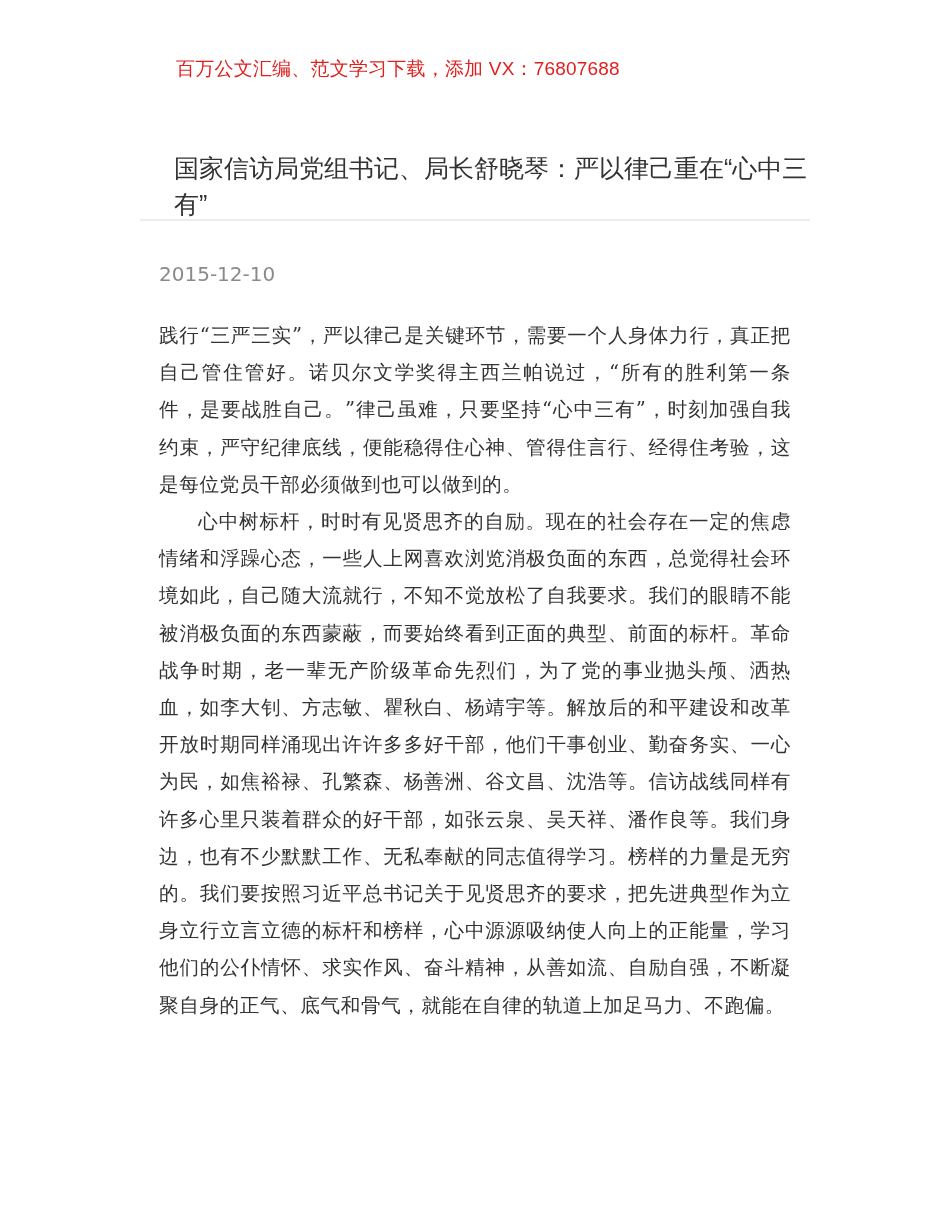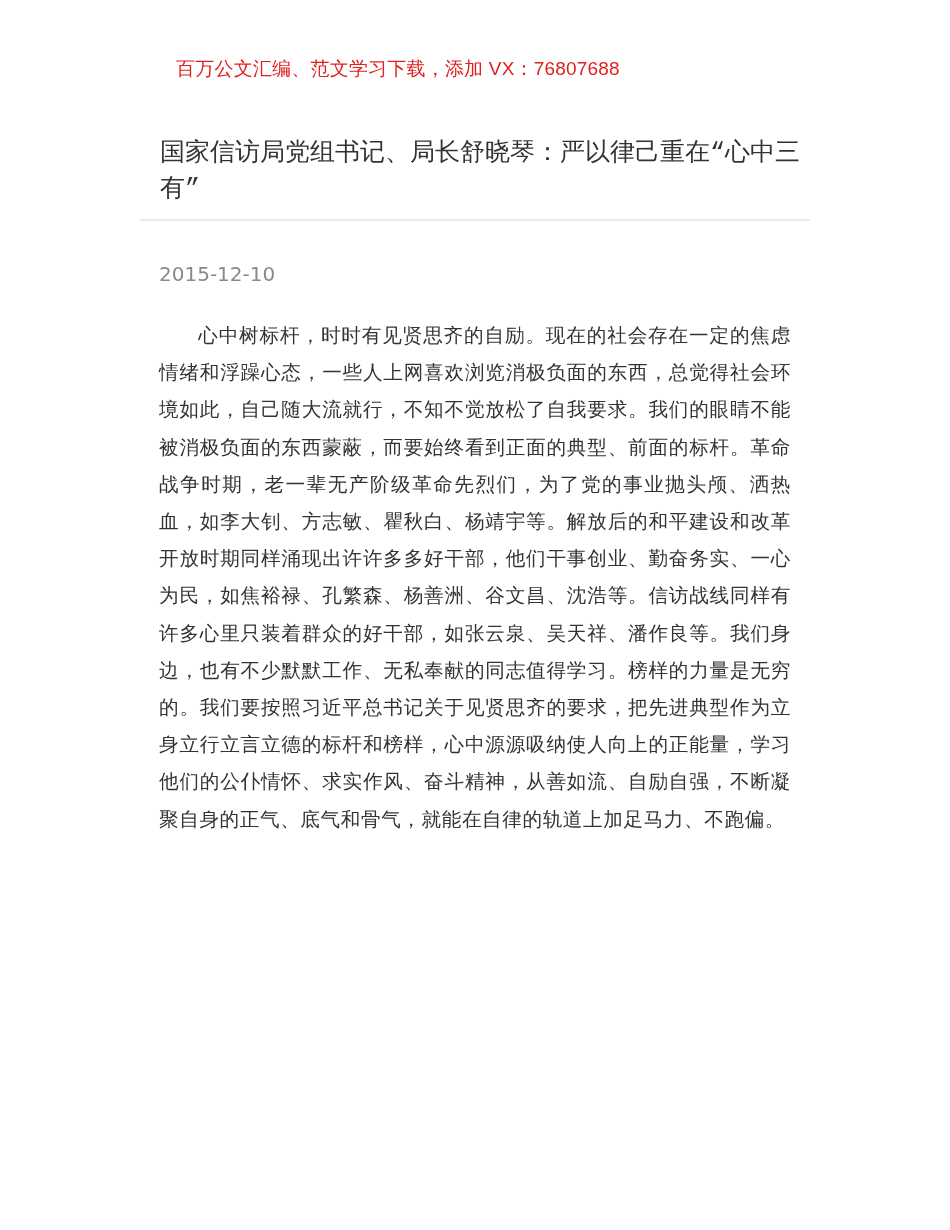--- a/index.html
+++ b/index.html
@@ -29,25 +29,25 @@
       position: absolute;
       left: 140px;
       top: 0;
       width: 670px;
     }
     .title {
       position: absolute;
       top: 136px;
       left: 20px;
       width: 640px;
-      font-family: Liberation Mono, monospace;
+      font-family: Liberation Sans, sans-serif;
       font-size: 25px;
       line-height: 36px;
       color: #333333;
-      margin: 0;
+      margin: 14px;
       font-weight: normal;
     }
     .divider {
       position: absolute;
       top: 219px;
       left: 0;
       width: 670px;
       height: 0;
       border-top: 2px solid #ececec;
     }
@@ -82,15 +82,16 @@
 </head>
 <body>
 
 <div class="top-banner">百万公文汇编、范文学习下载，添加 VX：76807688</div>
 
 <div class="article">
   <h1 class="title">国家信访局党组书记、局长舒晓琴：严以律己重在“心中三有”</h1>
   <div class="divider"></div>
   <div class="date">2015-12-10</div>
   <div class="body-text">
+    <p>践行“三严三实”，严以律己是关键环节，需要一个人身体力行，真正把自己管住管好。诺贝尔文学奖得主西兰帕说过，“所有的胜利第一条件，是要战胜自己。”律己虽难，只要坚持“心中三有”，时刻加强自我约束，严守纪律底线，便能稳得住心神、管得住言行、经得住考验，这是每位党员干部必须做到也可以做到的。</p>
     <p class="indent">心中树标杆，时时有见贤思齐的自励。现在的社会存在一定的焦虑情绪和浮躁心态，一些人上网喜欢浏览消极负面的东西，总觉得社会环境如此，自己随大流就行，不知不觉放松了自我要求。我们的眼睛不能被消极负面的东西蒙蔽，而要始终看到正面的典型、前面的标杆。革命战争时期，老一辈无产阶级革命先烈们，为了党的事业抛头颅、洒热血，如李大钊、方志敏、瞿秋白、杨靖宇等。解放后的和平建设和改革开放时期同样涌现出许许多多好干部，他们干事创业、勤奋务实、一心为民，如焦裕禄、孔繁森、杨善洲、谷文昌、沈浩等。信访战线同样有许多心里只装着群众的好干部，如张云泉、吴天祥、潘作良等。我们身边，也有不少默默工作、无私奉献的同志值得学习。榜样的力量是无穷的。我们要按照习近平总书记关于见贤思齐的要求，把先进典型作为立身立行立言立德的标杆和榜样，心中源源吸纳使人向上的正能量，学习他们的公仆情怀、求实作风、奋斗精神，从善如流、自励自强，不断凝聚自身的正气、底气和骨气，就能在自律的轨道上加足马力、不跑偏。</p>
   </div>
 </div>
 
 </body></html>

